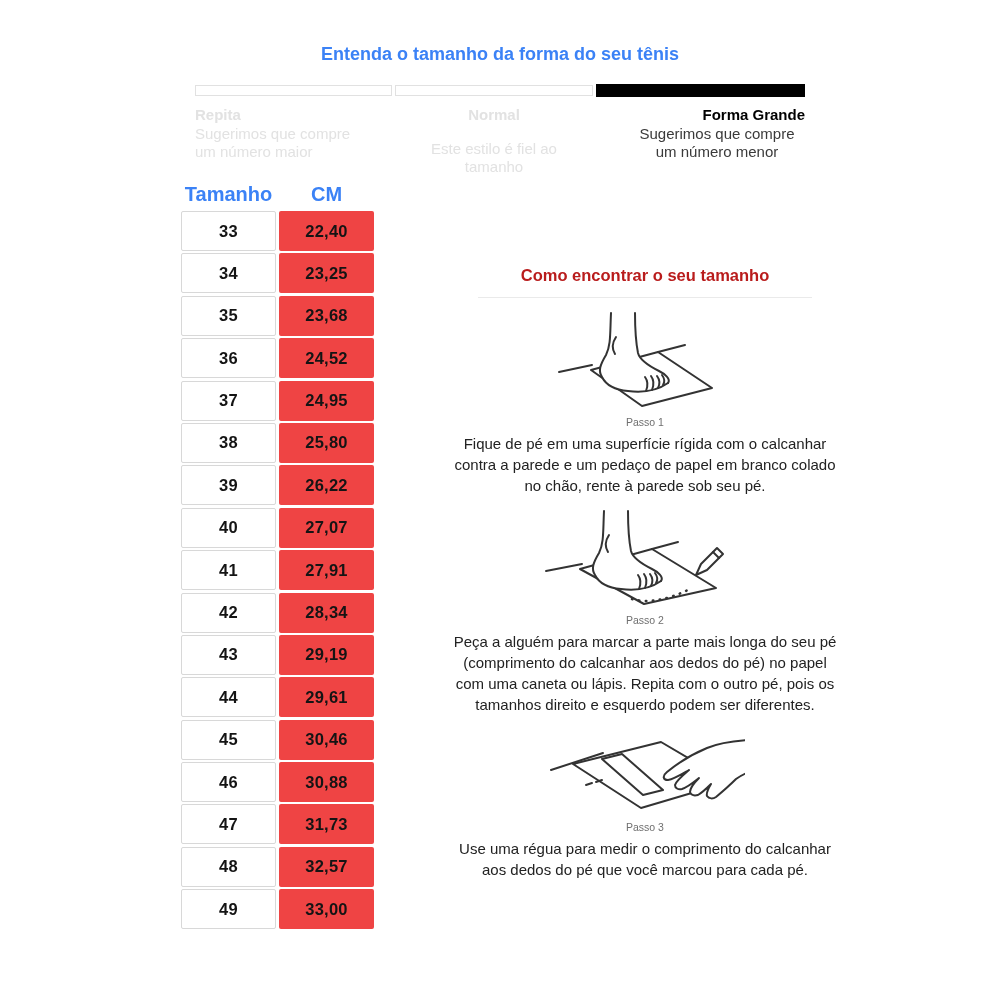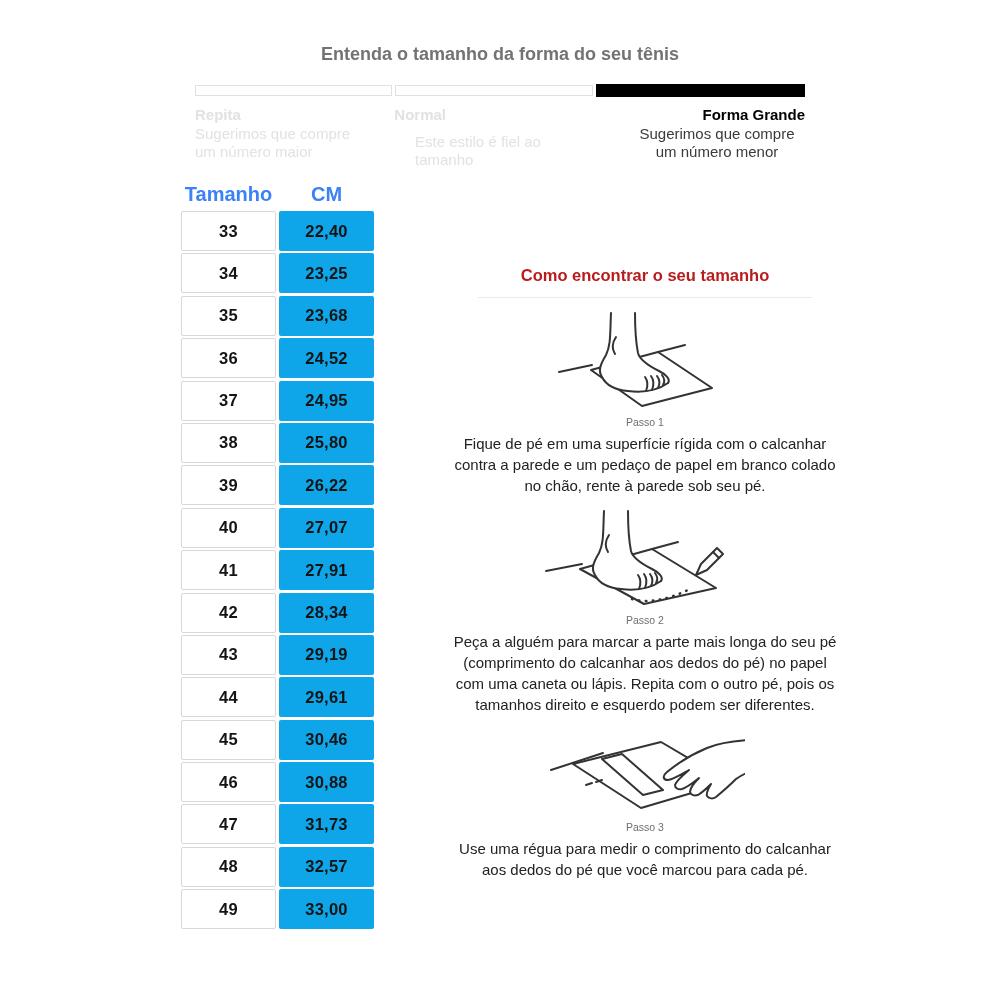--- a/index.html
+++ b/index.html
@@ -1,50 +1,50 @@
 <!DOCTYPE html>
 <html><head>
 <meta charset="utf-8">
 <style>
   html,body{margin:0;padding:0;background:#fff;}
   body{font-family:"Liberation Sans","DejaVu Sans",sans-serif;color:#111;}
   .page{position:relative;width:1000px;height:1000px;background:#fff;overflow:hidden;}
 
   
   .title{position:absolute;top:44px;left:0;width:100%;text-align:center;
-         font-size:18px;line-height:21px;font-weight:700;color:#737373;margin:0;}
+         font-size:18px;line-height:21px;font-weight:700;color:#3b82f6;margin:0;}
 
   
   .fitbar{position:absolute;left:195px;top:84px;width:610px;}
   .track{display:flex;gap:3px;align-items:center;}
   .seg{flex:1;height:11px;background:#fff;border:1px solid #e1e1e1;box-sizing:border-box;}
   .seg.active{flex:1.06;height:13px;background:#000;border:1px solid #000;}
   .labels{display:flex;margin-top:9px;}
   .flabel{flex:1;font-size:15px;line-height:18px;}
   .flabel .t{font-weight:700;margin-bottom:1px;}
   .flabel.inactive{color:#e2e2e2;}
   .flabel.l{text-align:left;}
-  .flabel.c{}
+  .flabel.c{text-align:center;}
   .flabel.r{text-align:right;flex:1.06;}
   .flabel.r .t{color:#000;}
   .flabel.r .d{color:#3a3a3a;}
   .flabel.l .d{max-width:172px;}
-  .flabel.c .d{max-width:158px;margin:9px auto;}
+  .flabel.c .d{max-width:158px;margin:16px auto;}
   .flabel.r .d{max-width:176px;margin-left:auto;text-align:center;}
 
   
   .size-table{position:absolute;left:181px;top:183px;}
   .thead{display:flex;gap:3px;margin-bottom:5px;}
   .th{width:95px;text-align:center;font-weight:700;font-size:20px;color:#3b82f6;}
   .trow{display:flex;gap:3px;margin-bottom:2.4px;}
   .td{width:95px;height:40px;display:flex;align-items:center;justify-content:center;
       font-weight:700;font-size:16.5px;letter-spacing:.2px;color:#141414;
       border-radius:2px;box-sizing:border-box;}
   .td-size{background:#fff;border:1px solid #d8d8d8;}
-  .td-cm{background:#0ea5e9;}
+  .td-cm{background:#ef4444;}
 
   
   .howto{position:absolute;left:450px;top:266px;width:390px;text-align:center;}
   .howto h2{font-size:16.5px;font-weight:700;margin:0;color:#b91c1c;}
   .divider{height:1px;background:#eaeaea;margin:12px 28px 0;}
   .step{margin-top:13px;}
   .step svg{display:block;margin:0 auto;}
   .step-label{font-size:10.5px;color:#6f6f6f;margin-top:9px;}
   .step-text{font-size:15px;line-height:21px;color:#222;margin:5px auto 0;max-width:388px;}
 </style>

